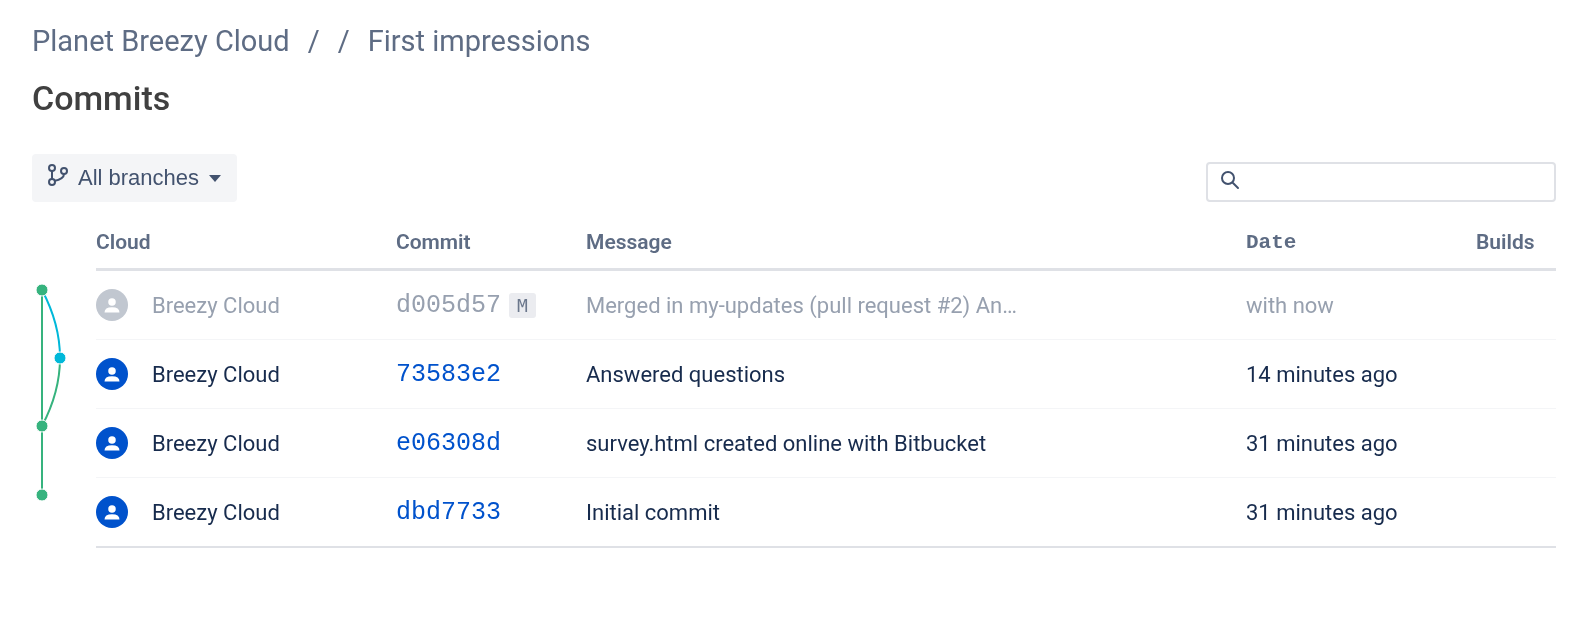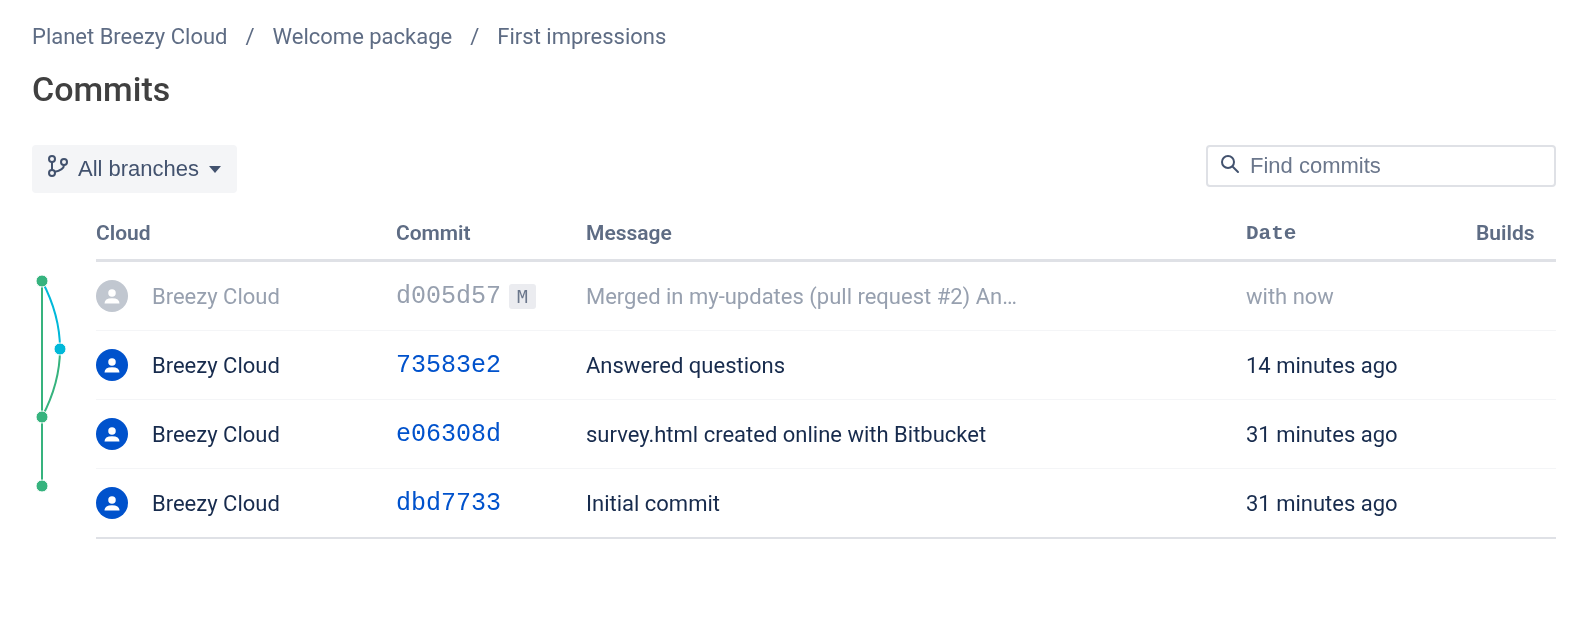--- a/index.html
+++ b/index.html
@@ -7,35 +7,35 @@
     font-family: -apple-system, BlinkMacSystemFont, "Segoe UI", Roboto, Helvetica, Arial, sans-serif;
     background: #fff;
     color: #172B4D;
     width: 1588px;
     padding: 24px 32px;
   }
   .breadcrumb {
     display: flex;
     align-items: center;
     gap: 18px;
-    font-size: 22px;
+    font-size: 29px;
     color: #5E6C84;
     margin-bottom: 20px;
   }
   .breadcrumb a { color: #5E6C84; text-decoration: none; cursor: pointer; }
   .breadcrumb .sep { color: #5E6C84; }
   .page-title {
     font-size: 34px;
     font-weight: 500;
     color: #404040;
     margin-bottom: 36px;
   }
   .toolbar {
     display: flex;
-    align-items: flex-start;
+    align-items: flex-end;
     justify-content: space-between;
     margin-bottom: 28px;
   }
   .branch-btn {
     display: inline-flex;
     align-items: center;
     gap: 10px;
     background: #F4F5F7;
     border-radius: 4px;
     padding: 10px 16px;
@@ -133,21 +133,20 @@
   .col-builds { width: 90px; }
   .graph-svg { position: absolute; top: 40px; left: 0; }
   .node { stroke: #fff; stroke-width: 1; }
 </style>
 </head>
 <body>
 
 <nav class="breadcrumb">
   <a>Planet Breezy Cloud</a>
   <span class="sep">/</span>
-  <a>Welcome package</a>
   <span class="sep">/</span>
   <a>First impressions</a>
 </nav>
 
 <h1 class="page-title">Commits</h1>
 
 <div class="toolbar">
   <button class="branch-btn">
     <span>
       <svg width="20" height="22" viewBox="0 0 20 22" fill="none">
@@ -162,21 +161,20 @@
     <span class="caret"></span>
   </button>
 
   <div class="search-box">
     <span class="search-icon-svg">
       <svg width="20" height="20" viewBox="0 0 20 20" fill="none">
         <circle cx="8" cy="8" r="6" stroke="#42526E" stroke-width="2"></circle>
         <line x1="13" y1="13" x2="18" y2="18" stroke="#42526E" stroke-width="2" stroke-linecap="round"></line>
       </svg>
     </span>
-    <input type="text" placeholder="Find commits" style="">
   </div>
 </div>
 
 <div class="content-area">
   <div class="graph-col">
     <svg class="graph-svg" width="64" height="280">
 
       <line x1="10" y1="20" x2="10" y2="225" stroke="#36B37E" stroke-width="2"></line>
 
       <path d="M10 20 Q28 54 28 88" stroke="#00B8D9" stroke-width="2" fill="none"></path>

